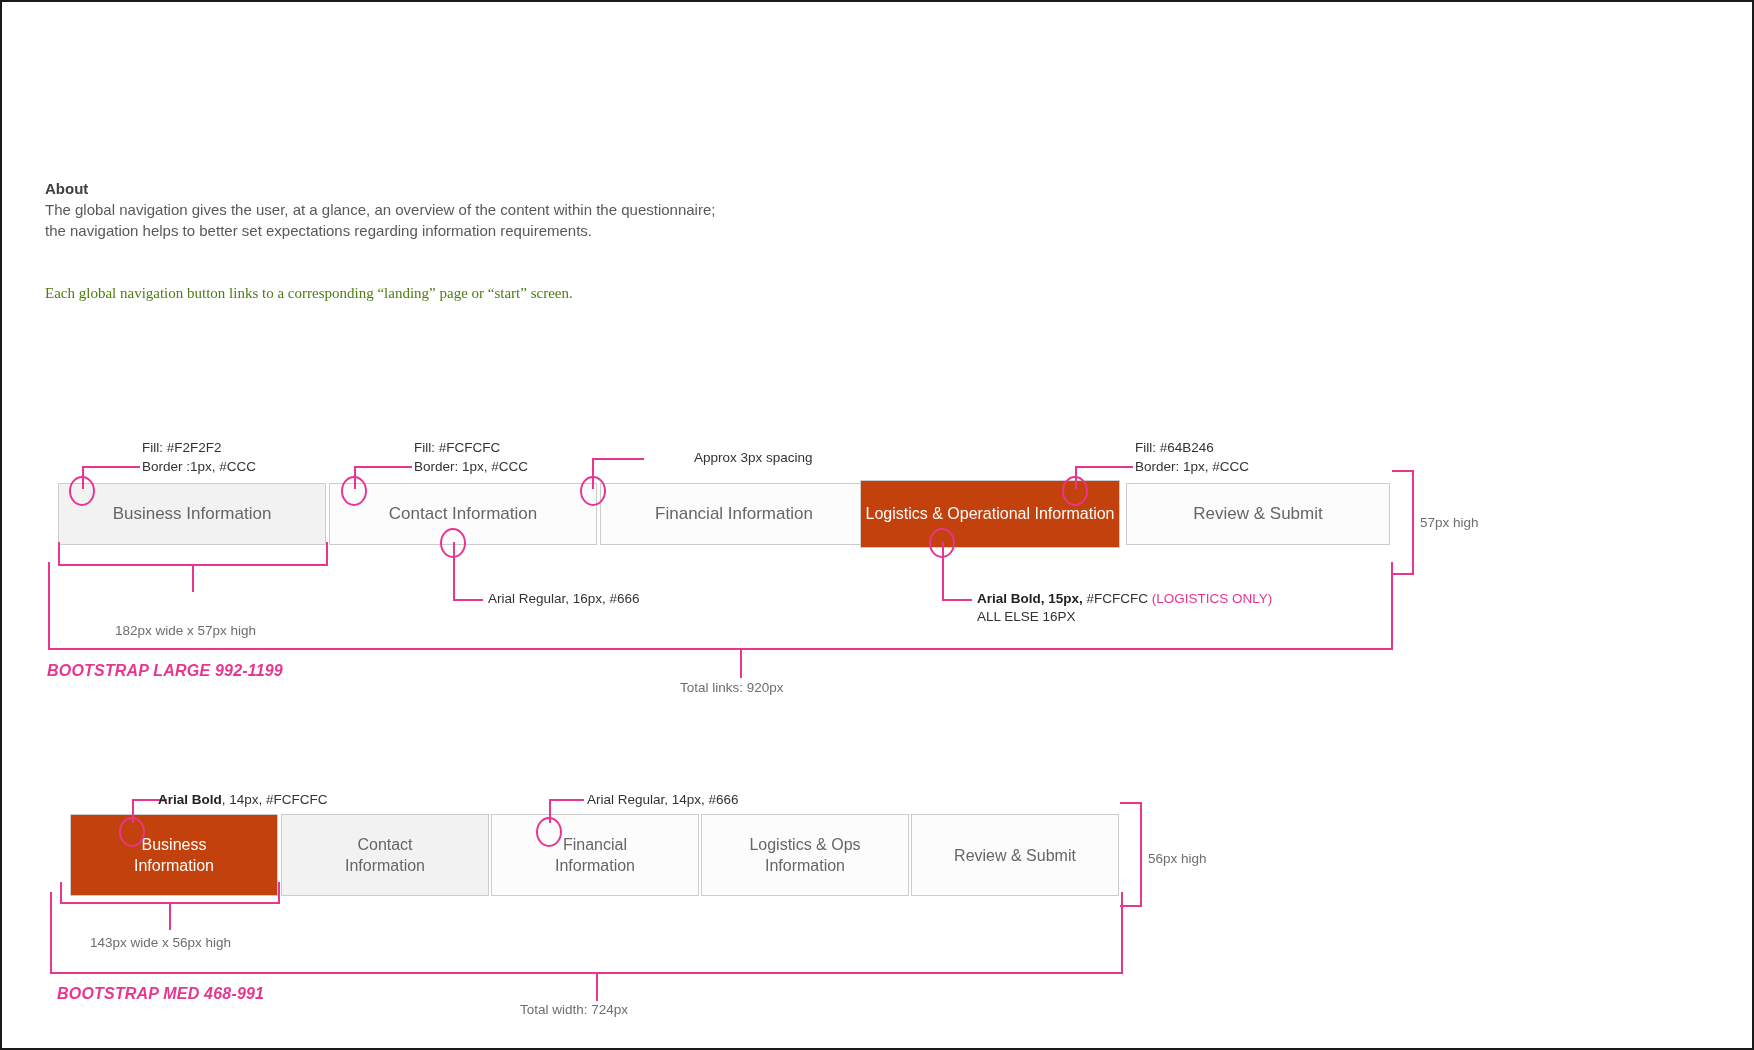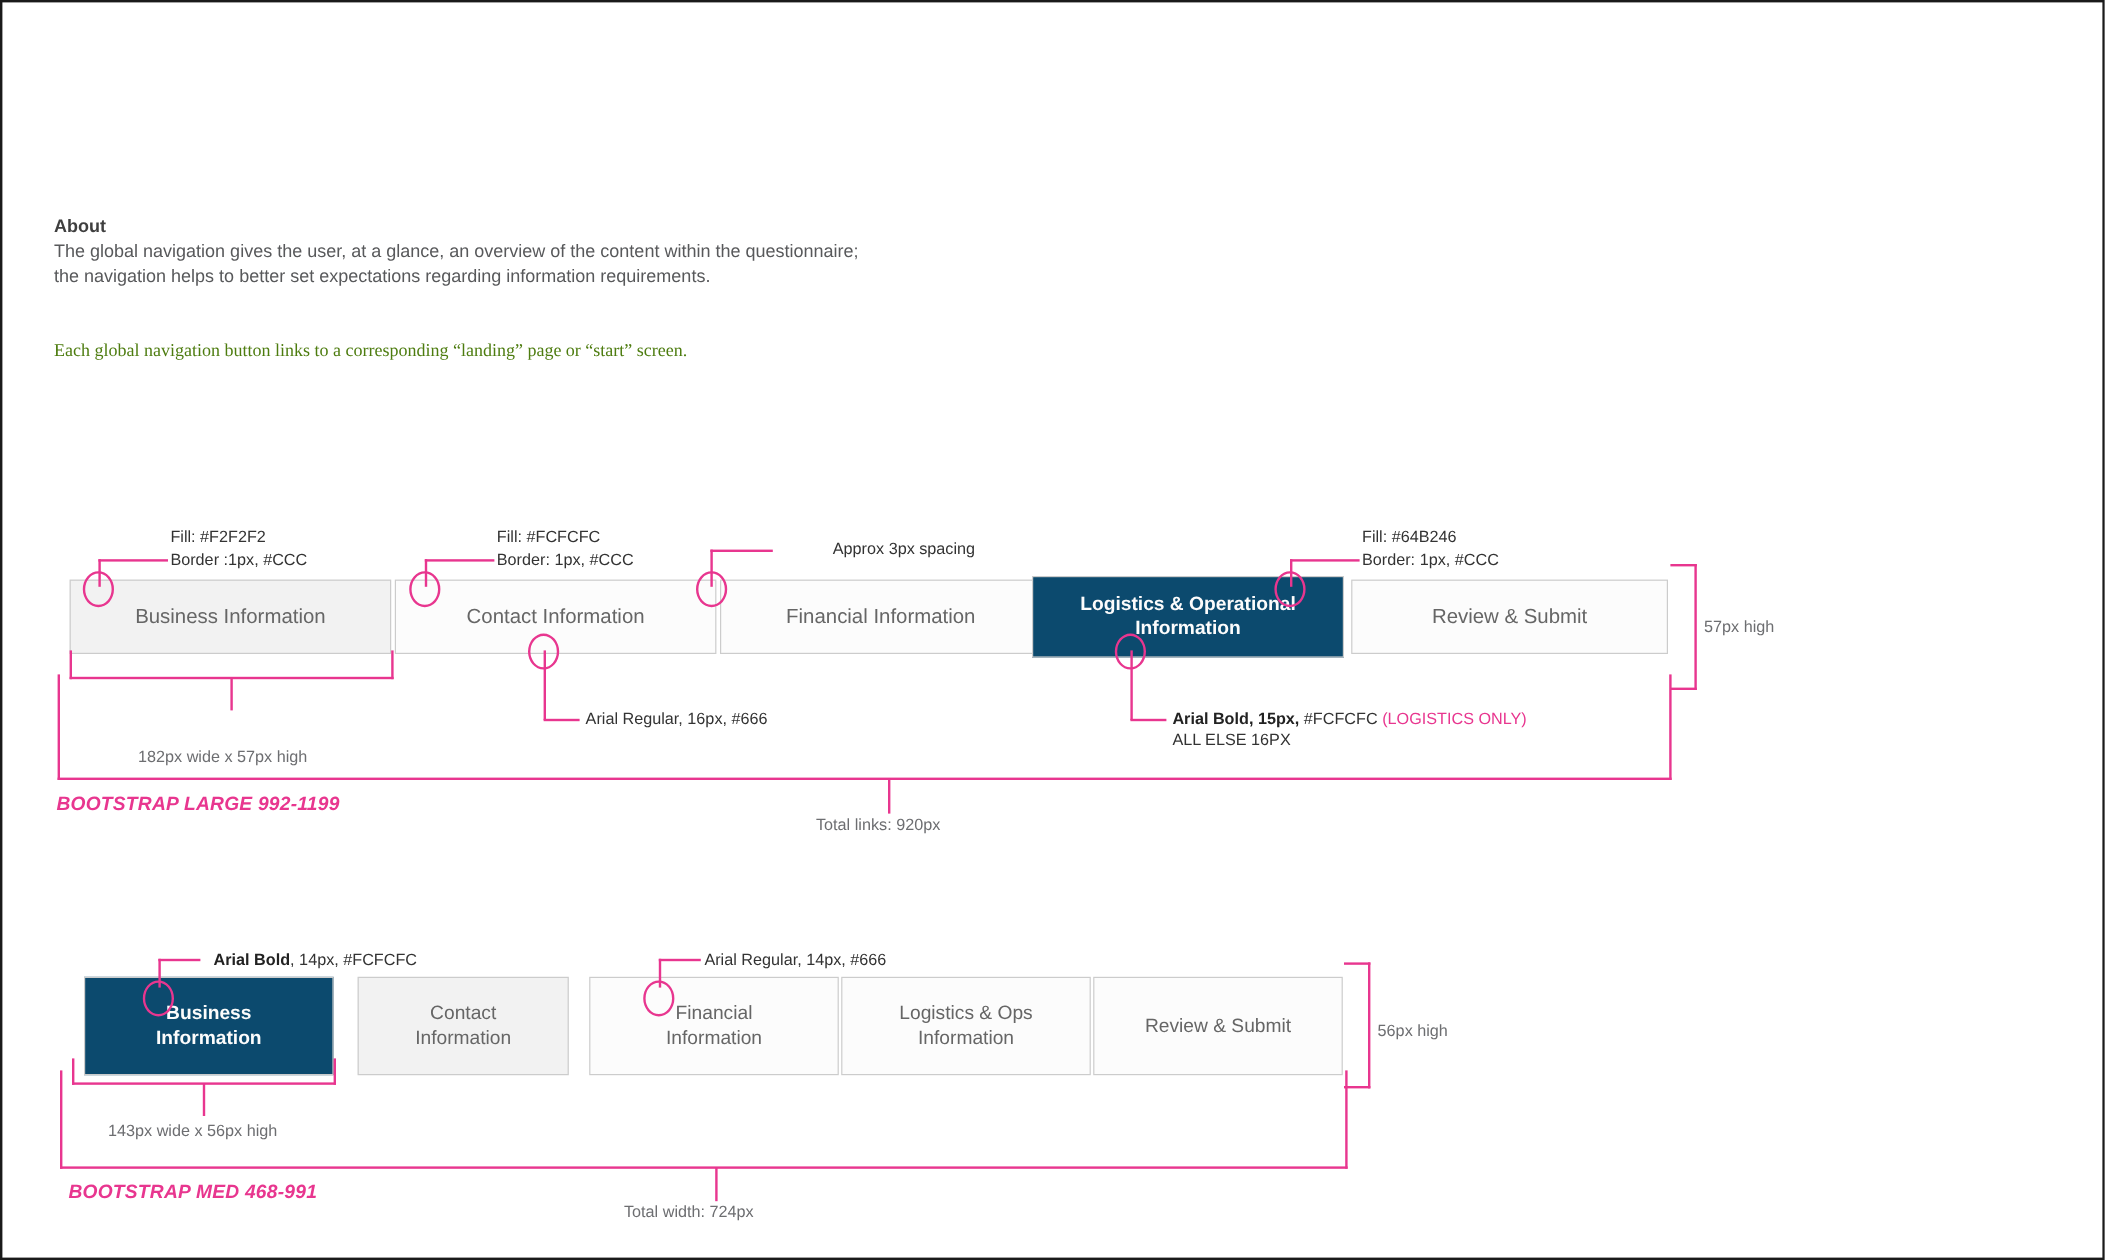--- a/index.html
+++ b/index.html
@@ -72,23 +72,23 @@
     text-align: center;
     border: 1px solid #CCCCCC;
     color: #666666;
     cursor: pointer;
   }
   .nav-btn.lg { font-size: 17px; height: 62px; }
   .nav-btn.md { font-size: 16px; height: 62px; line-height: 21px; }
   .nav-btn.fill-f2   { background: #F2F2F2; }
   .nav-btn.fill-fcf  { background: #FCFCFC; }
   .nav-btn.fill-green{
-    background: #0c4a6e;
+    background: #c2410c;
     color: #FCFCFC;
-    font-weight: bold;
+    font-weight: normal;
     border-color: #CCCCCC;
   }
   .nav-btn.lg.fill-green { font-size: 16px; line-height: 20px; }
   .ann-line-h {
     position: absolute;
     height: 0;
     border-top: 2px solid #E8368F;
   }
   .ann-line-v {
     position: absolute;
@@ -210,40 +210,40 @@
 
   <div class="bracket-left-open" style="left:46px; top:560px; width:1345px; height:88px;"></div>
   <div class="ann-line-v" style="left:738px; top:647px; height:29px;"></div>
   <div class="ann-text gray" style="left:678px; top:677px;">Total links: 920px</div>
   <div class="ann-text pinktext" style="left:45px; top:660px;">BOOTSTRAP LARGE 992-1199</div>
 
   <div class="nav-btn md fill-green" style="left:68px; top:812px; width:208px; height:82px;">
     <span style="white-space:pre-line">Business
 Information</span>
   </div>
-  <div class="nav-btn md fill-f2" style="left:279px; top:812px; width:176px; height:82px;margin-left:17px;">
+  <div class="nav-btn md fill-f2" style="left:279px; top:812px; width:208px; height:82px;">
     <span style="white-space:pre-line">Contact
 Information</span>
   </div>
   <div class="nav-btn md fill-fcf" style="left:489px; top:812px; width:208px; height:82px;">
     <span style="white-space:pre-line">Financial
 Information</span>
   </div>
   <div class="nav-btn md fill-fcf" style="left:699px; top:812px; width:208px; height:82px;">
     <span style="white-space:pre-line">Logistics &amp; Ops
 Information</span>
   </div>
   <div class="nav-btn md fill-fcf" style="left:909px; top:812px; width:208px; height:82px;">
     <span style="white-space:pre-line">Review &amp; Submit</span>
   </div>
 
   <div class="ann-line-v" style="left:130px; top:797px; height:24px;"></div>
   <div class="ann-line-h" style="left:130px; top:797px; width:35px;"></div>
   <div class="ann-circle" style="left:117px; top:815px;"></div>
-  <div class="ann-text" style="left:176px; top:789px;">
+  <div class="ann-text" style="left:156px; top:789px;">
     <span class="ann-bold">Arial Bold</span><span>, 14px, #FCFCFC</span>
   </div>
 
   <div class="ann-line-v" style="left:547px; top:797px; height:24px;"></div>
   <div class="ann-line-h" style="left:547px; top:797px; width:35px;"></div>
   <div class="ann-circle" style="left:534px; top:815px;"></div>
   <div class="ann-text" style="left:585px; top:789px;">Arial Regular, 14px, #666</div>
 
   <div class="bracket-bottom" style="left:58px; top:880px; width:220px; height:22px;"></div>
   <div class="ann-line-v" style="left:167px; top:901px; height:27px;"></div>

